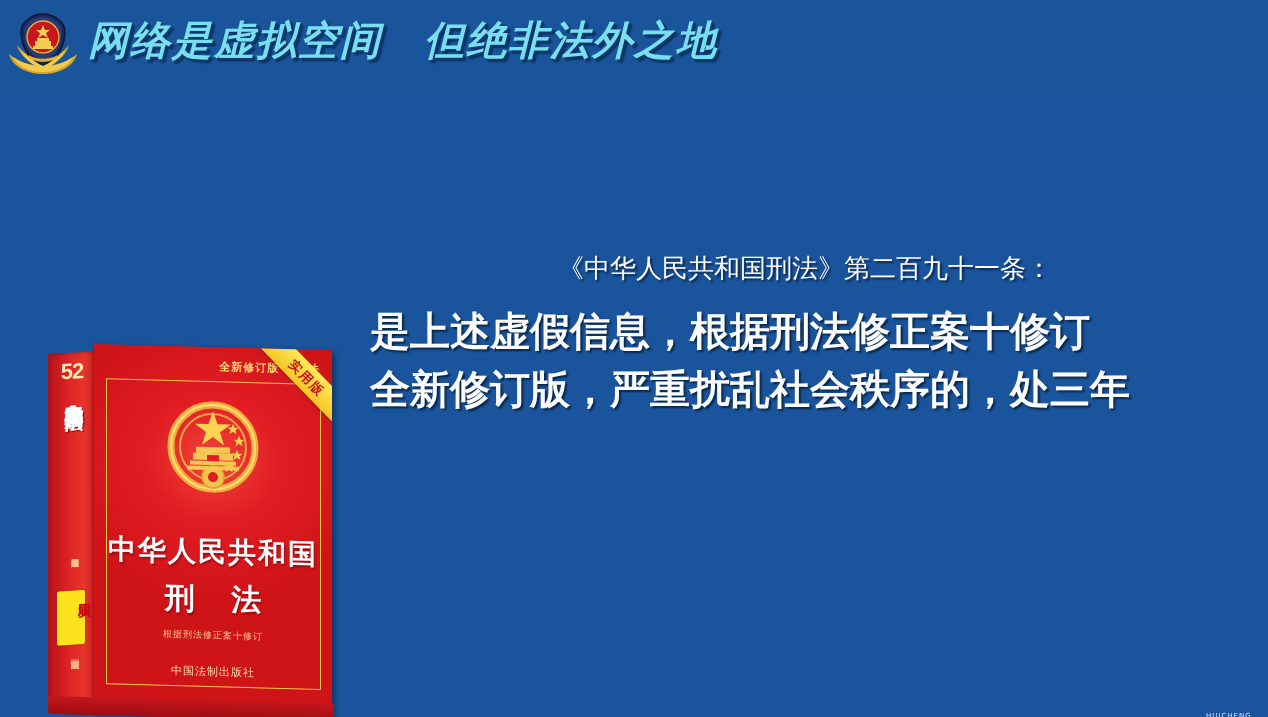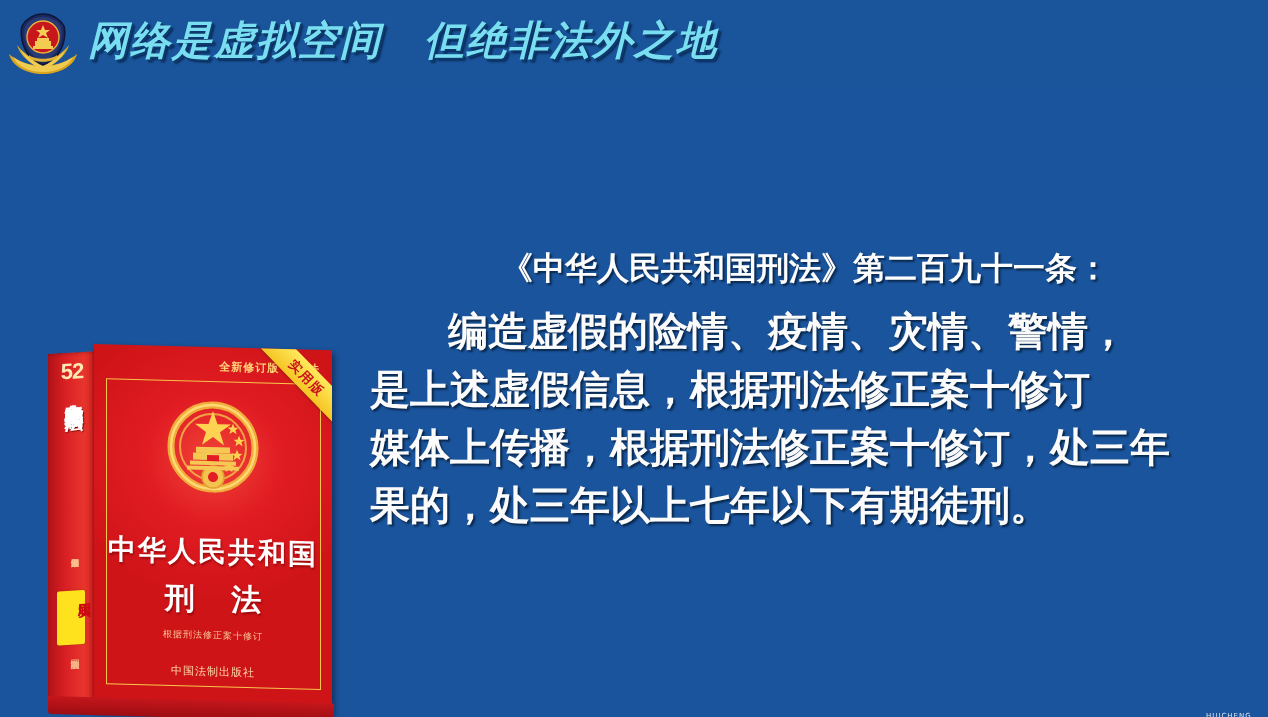--- a/index.html
+++ b/index.html
@@ -261,22 +261,22 @@
   }
 
   
   #legal {
     position: absolute;
     left: 370px;
     top: 150px;
     width: 870px;
   }
   #legal-title {
-    font-size: 32px;
-    font-weight: bold;
+    font-size: 26px;
+    font-weight: normal;
     color: #fdfdfd;
     text-align: center;
     letter-spacing: 0px;
     line-height: 52px;
     white-space: pre;
     text-shadow: 2px 2px 2px rgba(6,30,60,.85);
     font-family: "DejaVu Sans", "Liberation Sans", sans-serif;
   }
   #legal-body {
     margin-top: 8px;
@@ -405,24 +405,22 @@
         <div class="cover-pub">中国法制出版社</div>
       </div>
 
       <div class="book-bottom"></div>
     </div>
 
     <div id="legal">
       <div id="legal-title">《中华人民共和国刑法》第二百九十一条：</div>
 
       <div id="legal-body">
-        <span class="line indent">编造虚假的险情、疫情、灾情、警情，</span>
         <span class="line">是上述虚假信息，根据刑法修正案十修订</span>
-        <span class="line">媒体上传播，根据刑法修正案十修订，处三年</span>
-        <span class="line">果的，处三年以上七年以下有期徒刑。</span>
+        <span class="line">全新修订版，严重扰乱社会秩序的，处三年</span>
       </div>
     </div>
 
     <div id="watermark">
       <div class="wm-grid">
 
         <div class="wm-tiny wm-tiny-top">HUICHENG</div>
 
       </div>
     </div>

